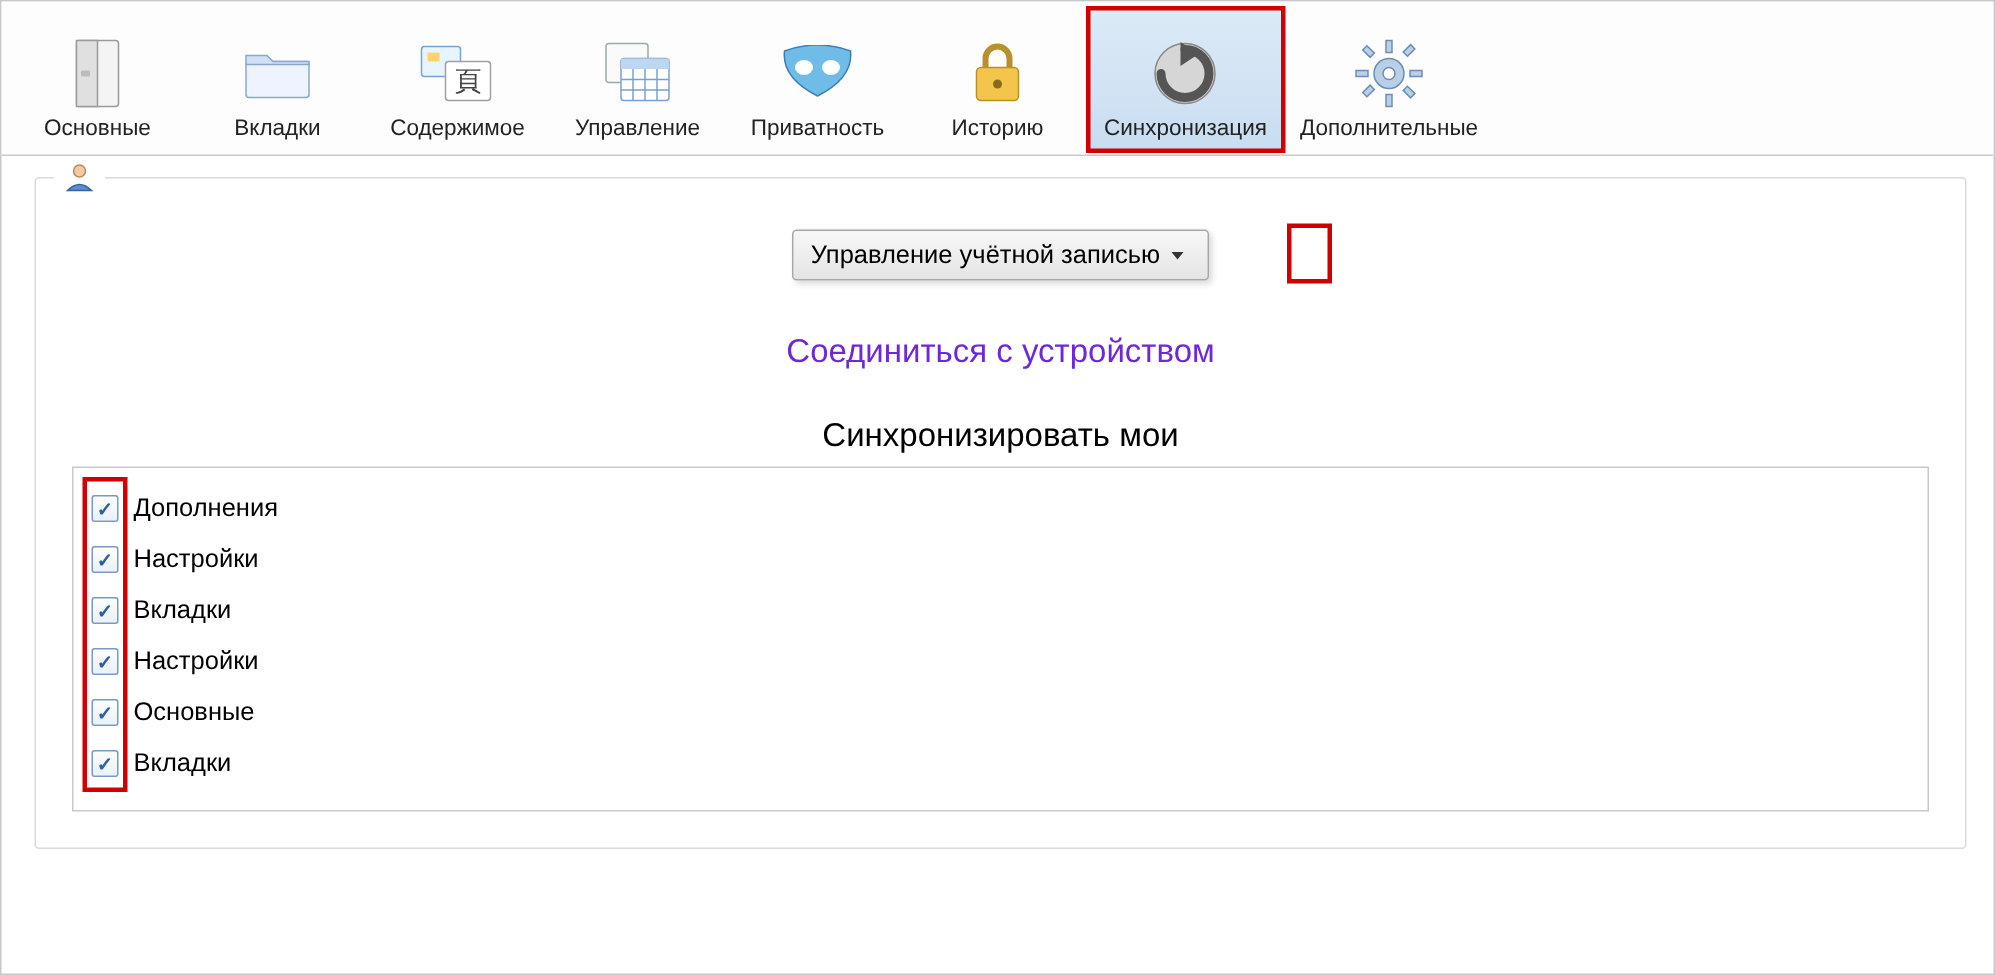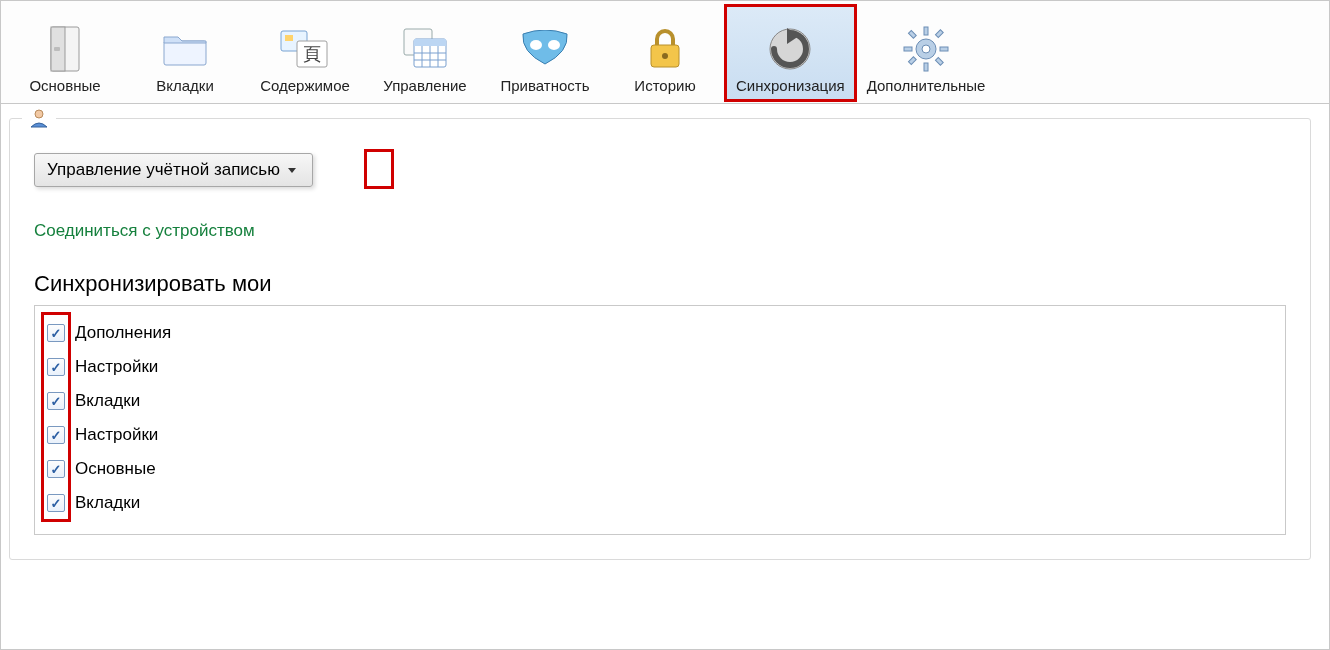--- a/index.html
+++ b/index.html
@@ -57,21 +57,22 @@
     background: linear-gradient(#dceaf7, #c9ddf1);
     border-color: #8fb4d8;
   }
   .highlight-box {
     position: absolute;
     border: 3px solid #d00000;
     pointer-events: none;
   }
   
   .content-wrap {
-    padding: 14px 18px 0 8px;
+    padding: 14px 18px 0 22px;
+    text-align: center;
   }
   .group-box {
     border: 1px solid #dadada;
     border-radius: 3px;
     padding: 34px 24px 24px 24px;
     position: relative;
   }
   .group-legend {
     position: absolute;
     top: -12px;
@@ -96,22 +97,22 @@
   .account-btn .caret {
     margin-left: 8px;
     width: 0; height: 0;
     border-left: 4px solid transparent;
     border-right: 4px solid transparent;
     border-top: 5px solid #333;
   }
   .connect-link {
     display: inline-block;
     margin-top: 34px;
-    color: #15803d;
-    font-size: 17px;
+    color: #6d28d9;
+    font-size: 22px;
     cursor: pointer;
   }
   .sync-label {
     margin-top: 30px;
     font-size: 22px;
   }
   .sync-list {
     margin-top: 8px;
     border: 1px solid #c9c9c9;
     padding: 10px 12px 14px 12px;

